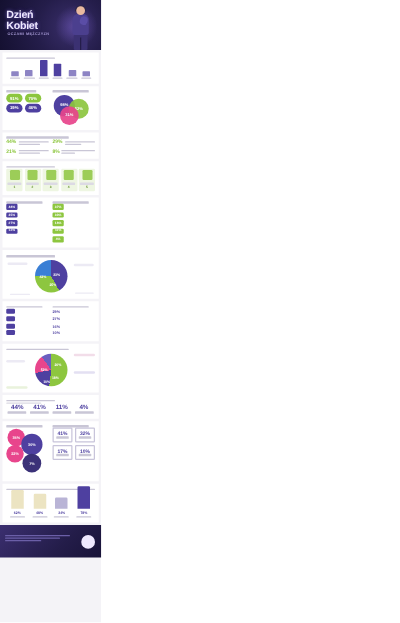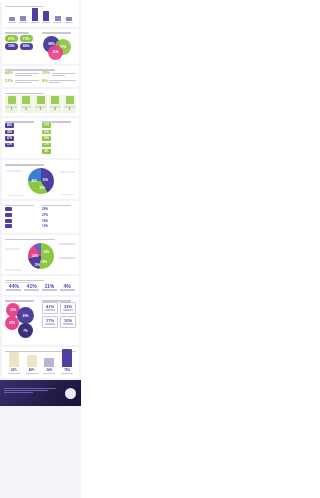--- a/index.html
+++ b/index.html
@@ -141,20 +141,36 @@
   .footer-txt { position:absolute; left:4px; top:7px; width:52px;
                 font-size:2.2px; color:#b9aee6; line-height:3px; }
   .footer-logo { position:absolute; right:5px; top:8px; width:11px; height:11px;
                  border-radius:50%; background:#efe9ff; }
 </style>
 </head>
 <body>
 
 <div class="page">
 
+  <div class="hero">
+    <div class="hero-glow"></div>
+    <div class="figure">
+      <div class="fig-legs"></div>
+        <div class="fig-gap"></div>
+      <div class="fig-body"></div>
+        <div class="fig-arm"></div>
+      <div class="fig-hair"></div>
+        <div class="fig-head"></div>
+    </div>
+    <div class="hero-title">
+      <div>Dzień</div>
+      <div>Kobiet</div>
+    </div>
+    <div class="hero-sub">OCZAMI MĘŻCZYZN</div>
+  </div>
 
   <div class="block">
     <div class="ghost w55"></div>
     <div class="bars">
       <div class="bar-col">
           <div class="bar sm" style="height:4px"></div>
           <div class="ghost w85"></div>
         </div>
       <div class="bar-col">
           <div class="bar sm" style="height:5px"></div>

